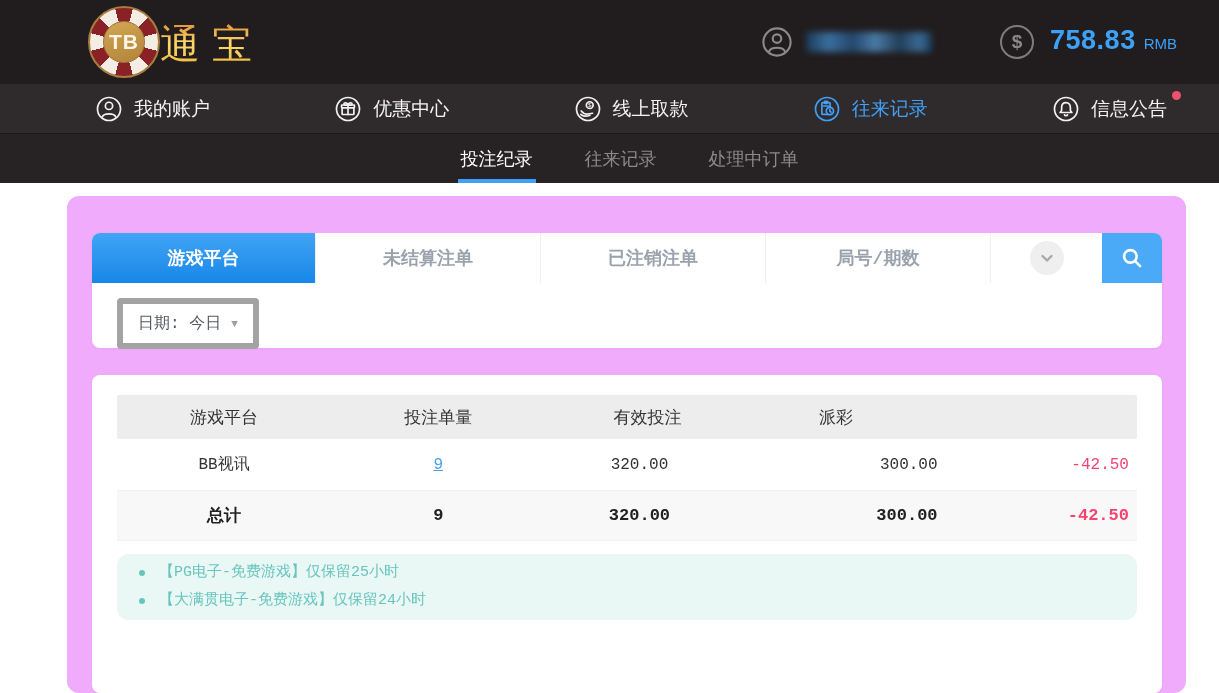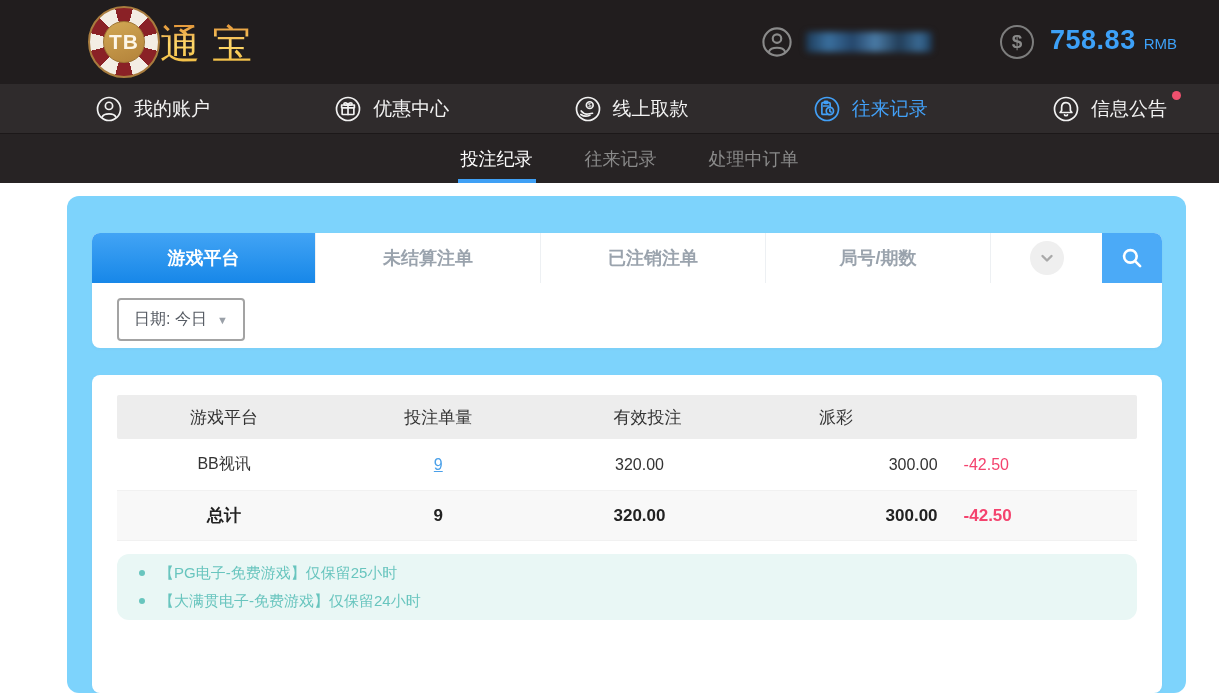--- a/index.html
+++ b/index.html
@@ -51,22 +51,22 @@
   .subnav { height:49px; background:#272324; display:flex; justify-content:center; gap:46px;
             padding-left:40px; }
   .subnav-item { color:#8a8a8a; font-size:18px; display:flex; align-items:center;
                  position:relative; padding:0 3px; cursor:pointer; }
   .subnav-item.active { color:#ffffff; }
   .subnav-item.active::after { content:""; position:absolute; left:0; right:0; bottom:0;
                  height:4px; background:#3fa0f5; }
 
   
   .main { background:#fff; padding-top:13px; height:510px; }
-  .panel { margin-left:67px; width:1119px; height:497px; background:#7dd3fc;
-           border-radius:12px; padding:37px 0 0 25px; }
+  .panel { margin-left:67px; width:1119px; height:497px; background:#f0abfc;
+           border-radius:12px; padding:37px 0 0 25px;font-family:Liberation Mono, monospace; }
 
   .card { width:1070px; background:#fff; border-radius:8px; }
   .card-filters { height:115px; box-shadow:0 1px 3px rgba(120,140,170,0.08); }
   .tab-row { height:50px; display:flex; }
   .tab { display:flex; align-items:center; justify-content:center; font-size:18px; font-weight:bold;
          color:#9aa3ad; background:#fff; cursor:pointer; }
   .tab-active { width:223px; background:linear-gradient(180deg,#42a4f5,#1787e8); color:#fff;
          border-top-left-radius:8px; }
   .tab-plain { width:225px; border-left:1px solid #edf0f3; }
   .tab-plain:first-of-type { border-left:none; }
@@ -75,35 +75,35 @@
   .chevron-circle { width:34px; height:34px; border-radius:50%; background:#efefef;
          display:flex; align-items:center; justify-content:center; }
   .chevron-circle svg { width:16px; height:16px; fill:none; stroke:#a9a9a9; stroke-width:2.4;
          stroke-linecap:round; stroke-linejoin:round; }
   .tab-search { width:60px; background:#4baaf7; border-top-right-radius:8px; display:flex;
          align-items:center; justify-content:center; cursor:pointer; }
   .tab-search svg { width:26px; height:26px; fill:none; stroke:#fff; stroke-width:2.4;
          stroke-linecap:round; }
   .date-row { padding:15px 25px; }
   .date-btn { display:inline-flex; align-items:center; gap:10px; padding:9px 15px;
-         border:2px solid #a3a3a3; border-radius:4px; color:#565b63; font-size:16px; cursor:pointer;
+         border:6px solid #a3a3a3; border-radius:4px; color:#565b63; font-size:16px; cursor:pointer;
          background:#fff; }
   .date-caret { color:#9aa0a8; font-size:11px; }
 
   
   .card-table { margin-top:27px; height:318px; padding:20px 25px;
                 box-shadow:0 1px 3px rgba(120,140,170,0.08); }
   .btable { width:100%; }
   .trow { display:flex; align-items:center; }
   .th { background:#ededed; height:44px; font-size:17px; color:#333; border-radius:2px; }
   .c1 { width:21%; text-align:center; }
   .c2 { width:21%; text-align:center; }
   .c3 { width:21%; text-align:center; padding-right:26px; }
   .c4 { width:20%; text-align:right; padding-right:26px; }
-  .c5 { width:17%; text-align:left; padding-right:8px; }
+  .c5 { width:17%; text-align:right; padding-right:8px; }
   .th .c3, .th .c4, .th .c5 { text-align:center; padding-right:0; }
   .tr-data { height:52px; font-size:16px; color:#333; border-bottom:1px solid #f1f1f1; background:#fff; }
   .tr-total { height:50px; font-size:17px; color:#222; font-weight:bold; background:#f8f8f8;
               border-bottom:1px solid #f1f1f1; }
   .bet-link { color:#4aa0e9; text-decoration:underline; cursor:pointer; }
   .neg { color:#f4436e; }
 
   
   .notes { margin-top:13px; background:#e9f7f5; border-radius:12px; padding:5px 22px; }
   .note-line { display:flex; align-items:center; gap:14px; line-height:28px;

